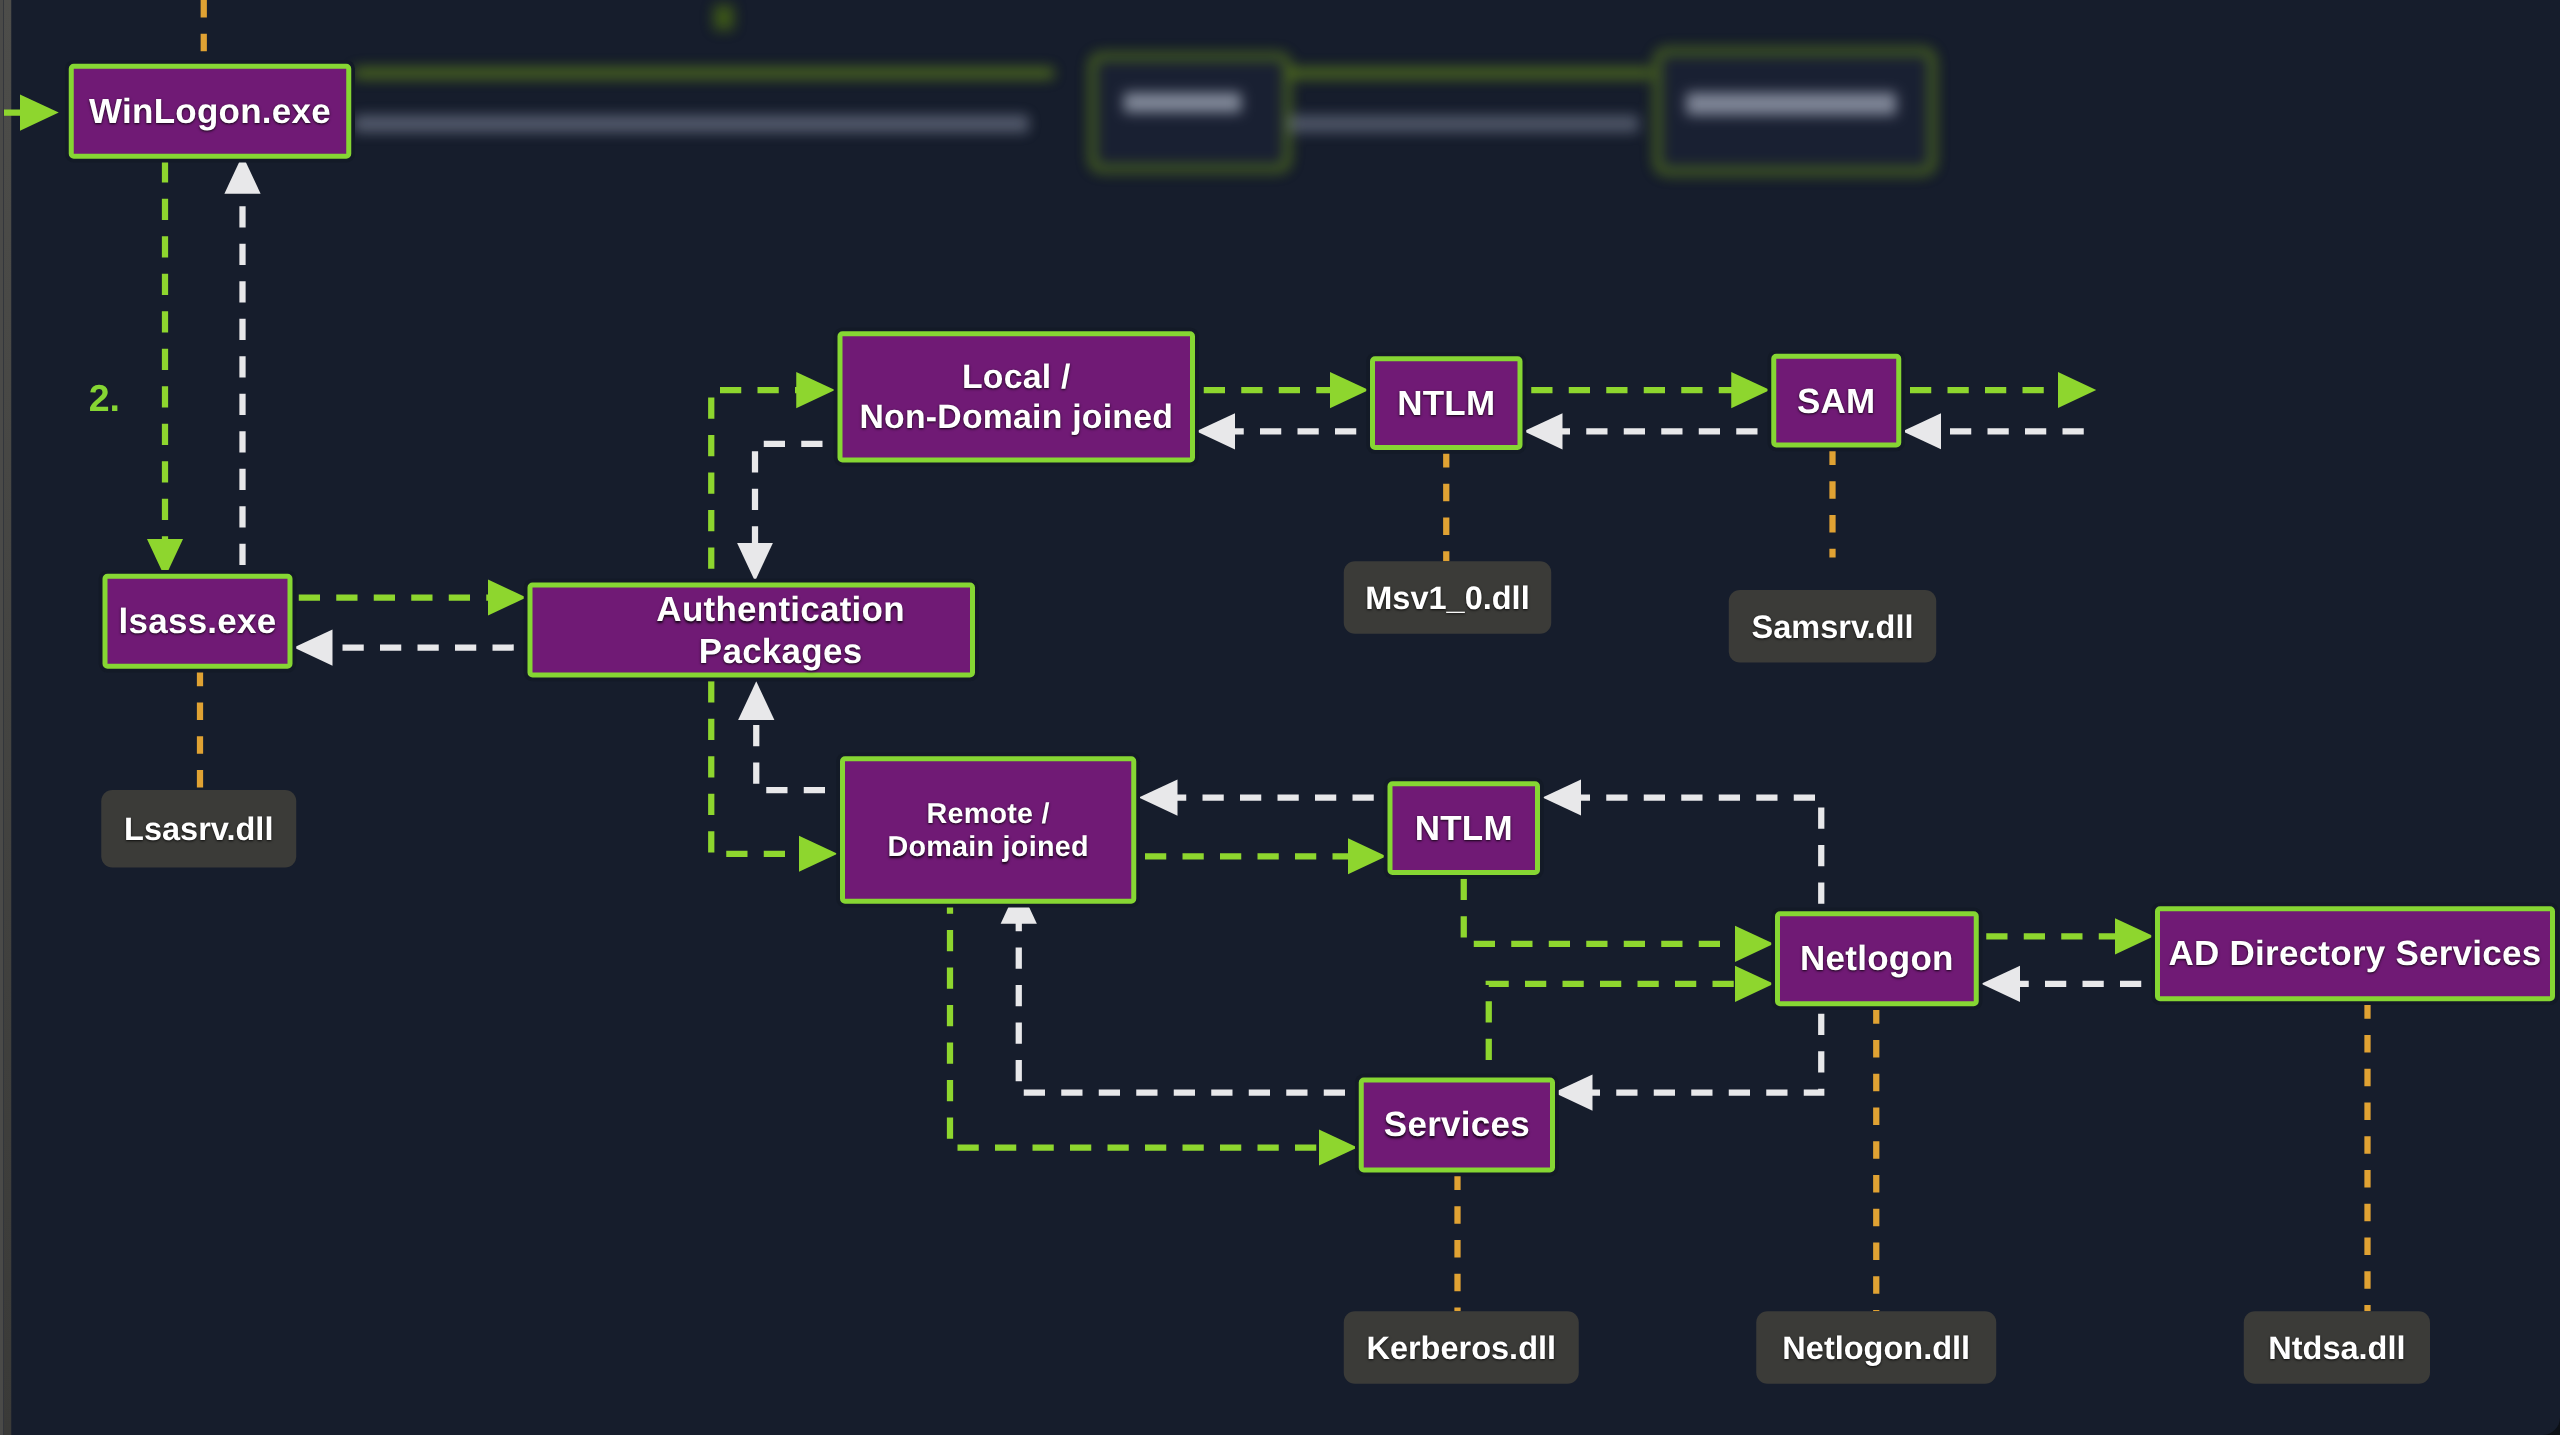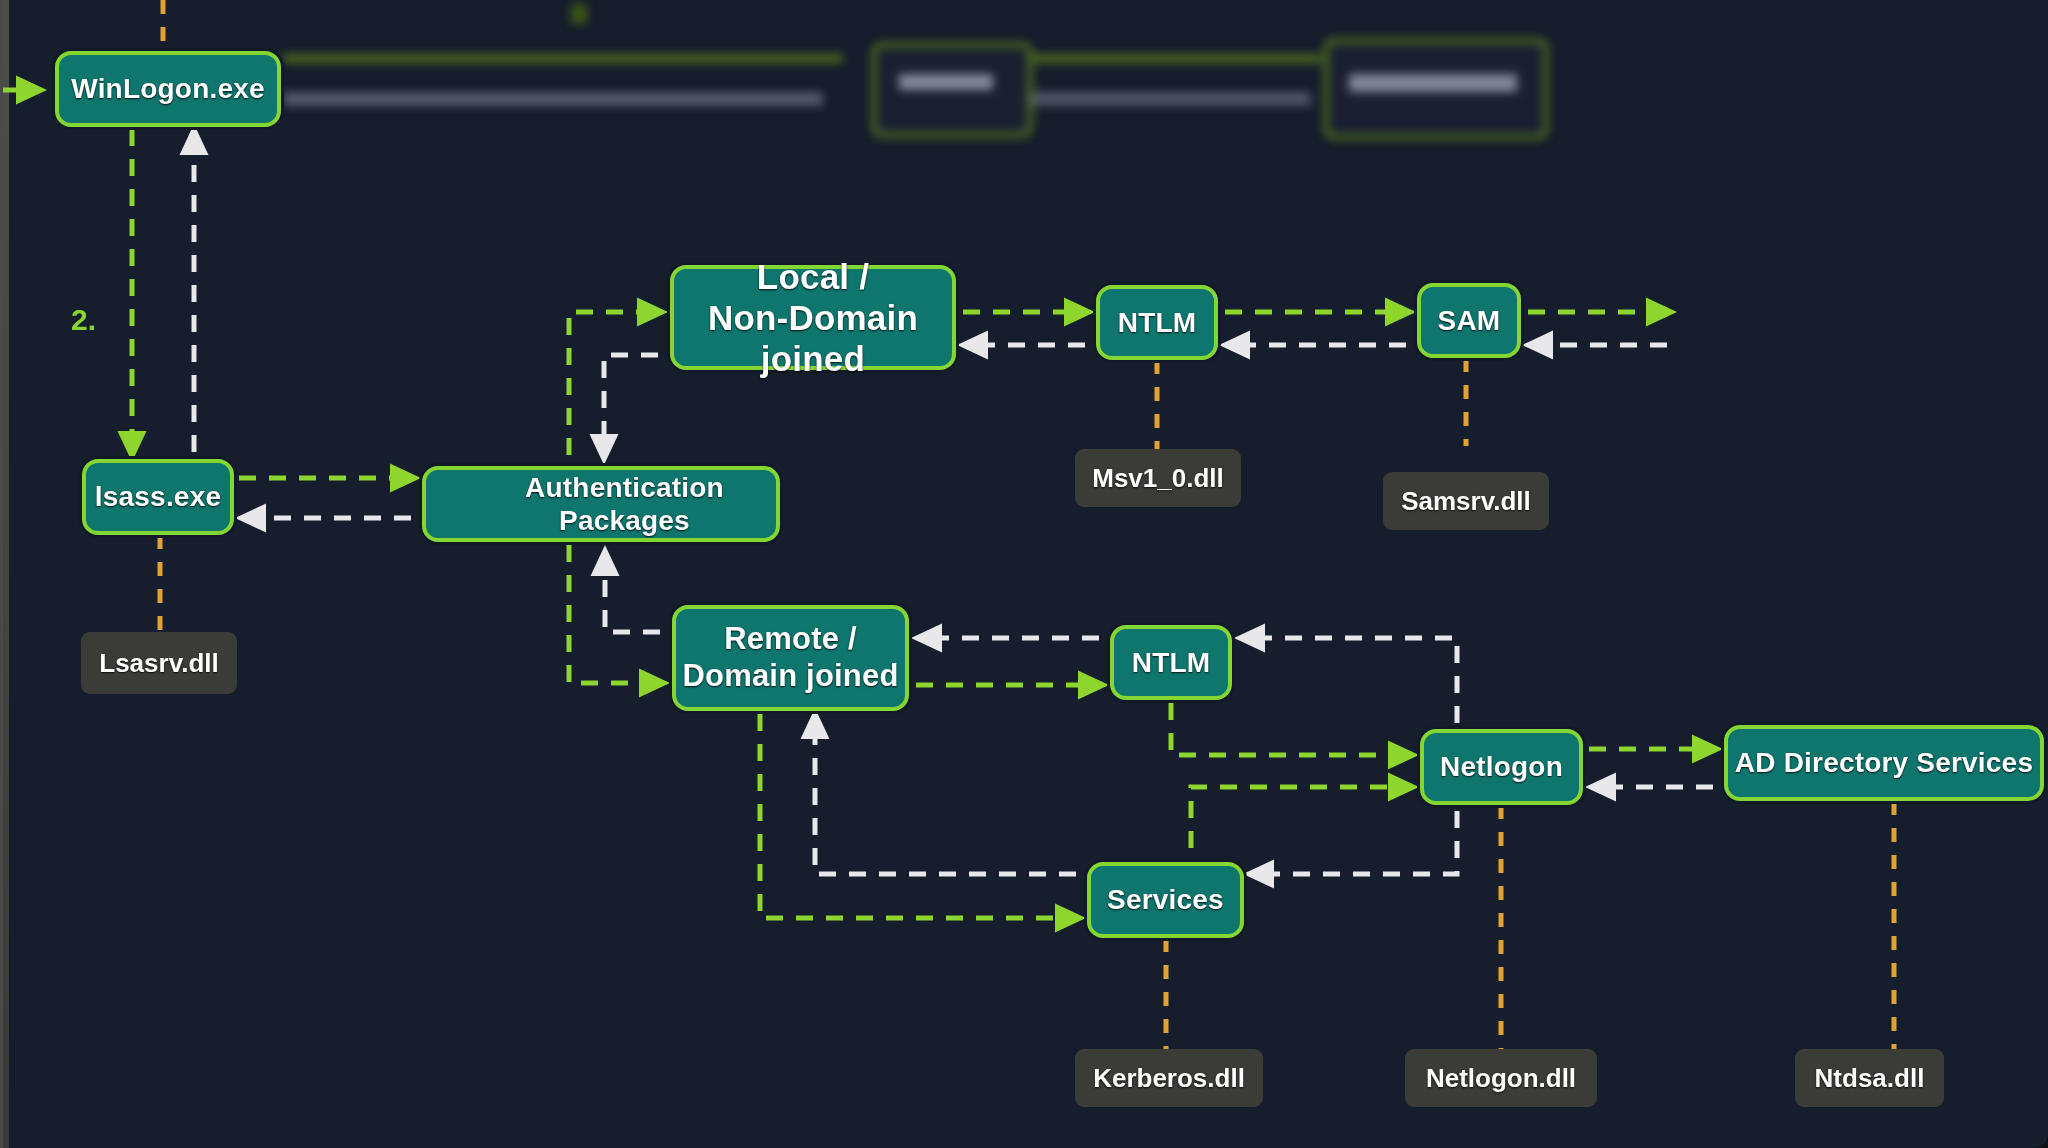--- a/index.html
+++ b/index.html
@@ -15,23 +15,23 @@
   }
   #stage:before{
     content:"";position:absolute;left:0;top:0;width:6px;height:1148px;
     background:linear-gradient(to bottom,#4d4d4a,#3a3a38);pointer-events:none;
   }
   svg.wires{position:absolute;left:0;top:0;width:2048px;height:1148px;}
   .node{
     position:absolute;box-sizing:border-box;
     display:flex;align-items:center;justify-content:center;
     text-align:center;color:#ffffff;
-    background:#0f766e;
+    background:#701a75;
     border:4px solid #86d633;
-    border-radius:16px;
+    border-radius:4px;
     font-weight:bold;
     letter-spacing:.2px;
     text-shadow:0 1px 2px rgba(0,0,0,.85);
     line-height:1.18;
     box-shadow:0 0 0 3px #131a27;
   }
   .dll{
     position:absolute;box-sizing:border-box;
     display:flex;align-items:center;justify-content:center;
     color:#ffffff;
@@ -123,31 +123,31 @@
 
   <div class="node" style="left:52px;top:51px;width:226px;height:76px;font-size:28px;">
     <span>WinLogon.exe</span>
   </div>
   <div class="node" style="left:79px;top:459px;width:152px;height:76px;font-size:28px;">
     <span>lsass.exe</span>
   </div>
   <div class="node" style="left:419px;top:466px;width:358px;height:76px;font-size:28px;padding-left:47px;">
     <span>Authentication Packages</span>
   </div>
-  <div class="node" style="left:667px;top:265px;width:286px;height:105px;font-size:35px;white-space:pre-line;">
+  <div class="node" style="left:667px;top:265px;width:286px;height:105px;font-size:27px;white-space:pre-line;">
     <span>Local /
 Non-Domain joined</span>
   </div>
   <div class="node" style="left:1093px;top:285px;width:122px;height:75px;font-size:28px;">
     <span>NTLM</span>
   </div>
   <div class="node" style="left:1414px;top:283px;width:104px;height:75px;font-size:28px;">
     <span>SAM</span>
   </div>
-  <div class="node" style="left:669px;top:605px;width:237px;height:106px;font-size:31px;white-space:pre-line;justify-content:center;">
+  <div class="node" style="left:669px;top:605px;width:237px;height:118px;font-size:23px;white-space:pre-line;justify-content:center;">
     <span>Remote /
 Domain joined</span>
   </div>
   <div class="node" style="left:1107px;top:625px;width:122px;height:75px;font-size:28px;">
     <span>NTLM</span>
   </div>
   <div class="node" style="left:1417px;top:729px;width:163px;height:76px;font-size:28px;">
     <span>Netlogon</span>
   </div>
   <div class="node" style="left:1721px;top:725px;width:320px;height:76px;font-size:28px;">

